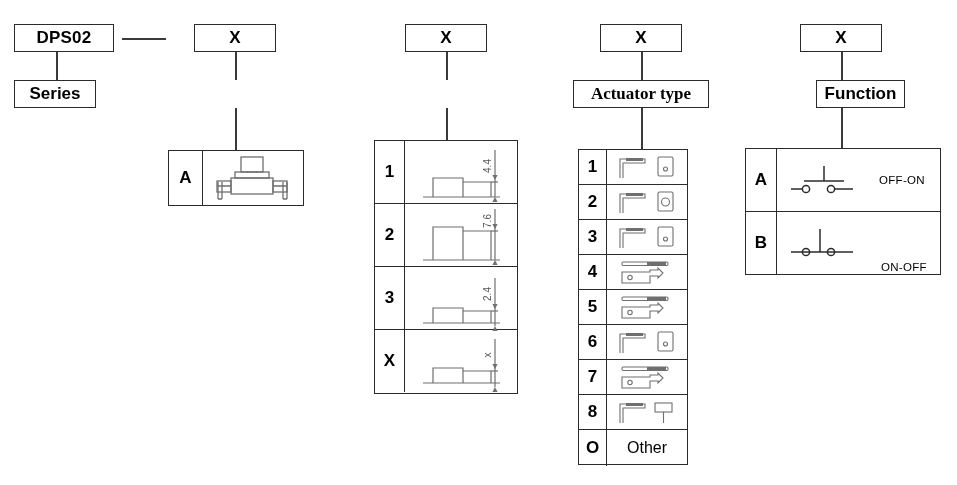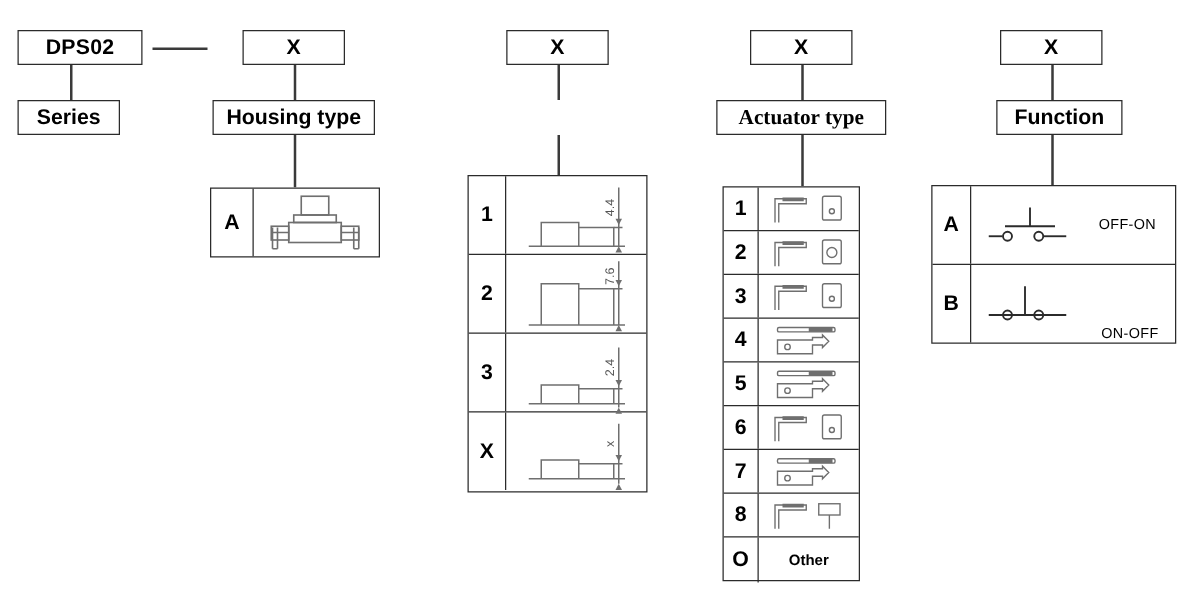--- a/index.html
+++ b/index.html
@@ -35,23 +35,20 @@
   <div class="box label-box" style="left:14px;top:80px;width:82px;height:28px;">
     <span>Series</span>
   </div>
 
   <div class="hline" style="left:122px;top:38px;width:44px;"></div>
 
   <div class="box code-box" style="left:194px;top:24px;width:82px;height:28px;">
     <span>X</span>
   </div>
   <div class="vline" style="left:235px;top:52px;height:28px;"></div>
-  <div class="box label-box" style="left:170px;top:80px;width:130px;height:28px;">
-    <span>Housing type</span>
-  </div>
   <div class="vline" style="left:235px;top:108px;height:42px;"></div>
 
   <div class="tbl" style="left:168px;top:150px;width:136px;height:56px;">
     <div class="trow" style="height:100%;">
       <div class="tkey" style="width:34px;">A</div>
       <div class="tval" style="justify-content:center;">
         <span>
           <svg width="96" height="46" viewBox="0 0 96 46">
             <g fill="none" stroke="#6f6f6f" stroke-width="1.3">
               <rect x="36" y="2" width="22" height="15"></rect>
@@ -293,31 +290,31 @@
               <path d="M49.5 15 L49.5 26"></path>
             </g>
             <rect x="12" y="6" width="17" height="3" fill="#6f6f6f"></rect>
           </svg>
         </span>
       </div>
     </div>
 
     <div class="trow" style="height:36px;">
       <div class="tkey" style="width:28px;">O</div>
-      <div class="tval" style="justify-content:center;font-weight:bold;font-size:12px;">
+      <div class="tval" style="justify-content:center;font-weight:normal;font-size:16px;">
         <span>Other</span>
       </div>
     </div>
   </div>
 
   <div class="box code-box" style="left:800px;top:24px;width:82px;height:28px;">
     <span>X</span>
   </div>
   <div class="vline" style="left:841px;top:52px;height:28px;"></div>
-  <div class="box label-box" style="left:797px;top:80px;width:101px;height:28px;justify-content:center;">
+  <div class="box label-box" style="left:816px;top:80px;width:89px;height:28px;justify-content:center;">
     <span>Function</span>
   </div>
   <div class="vline" style="left:841px;top:108px;height:40px;"></div>
 
   <div class="tbl" style="left:745px;top:148px;width:196px;height:127px;">
 
     <div class="trow" style="height:63px;">
       <div class="tkey" style="width:31px;">A</div>
       <div class="tval" style="padding-left:6px;">
         <span>

